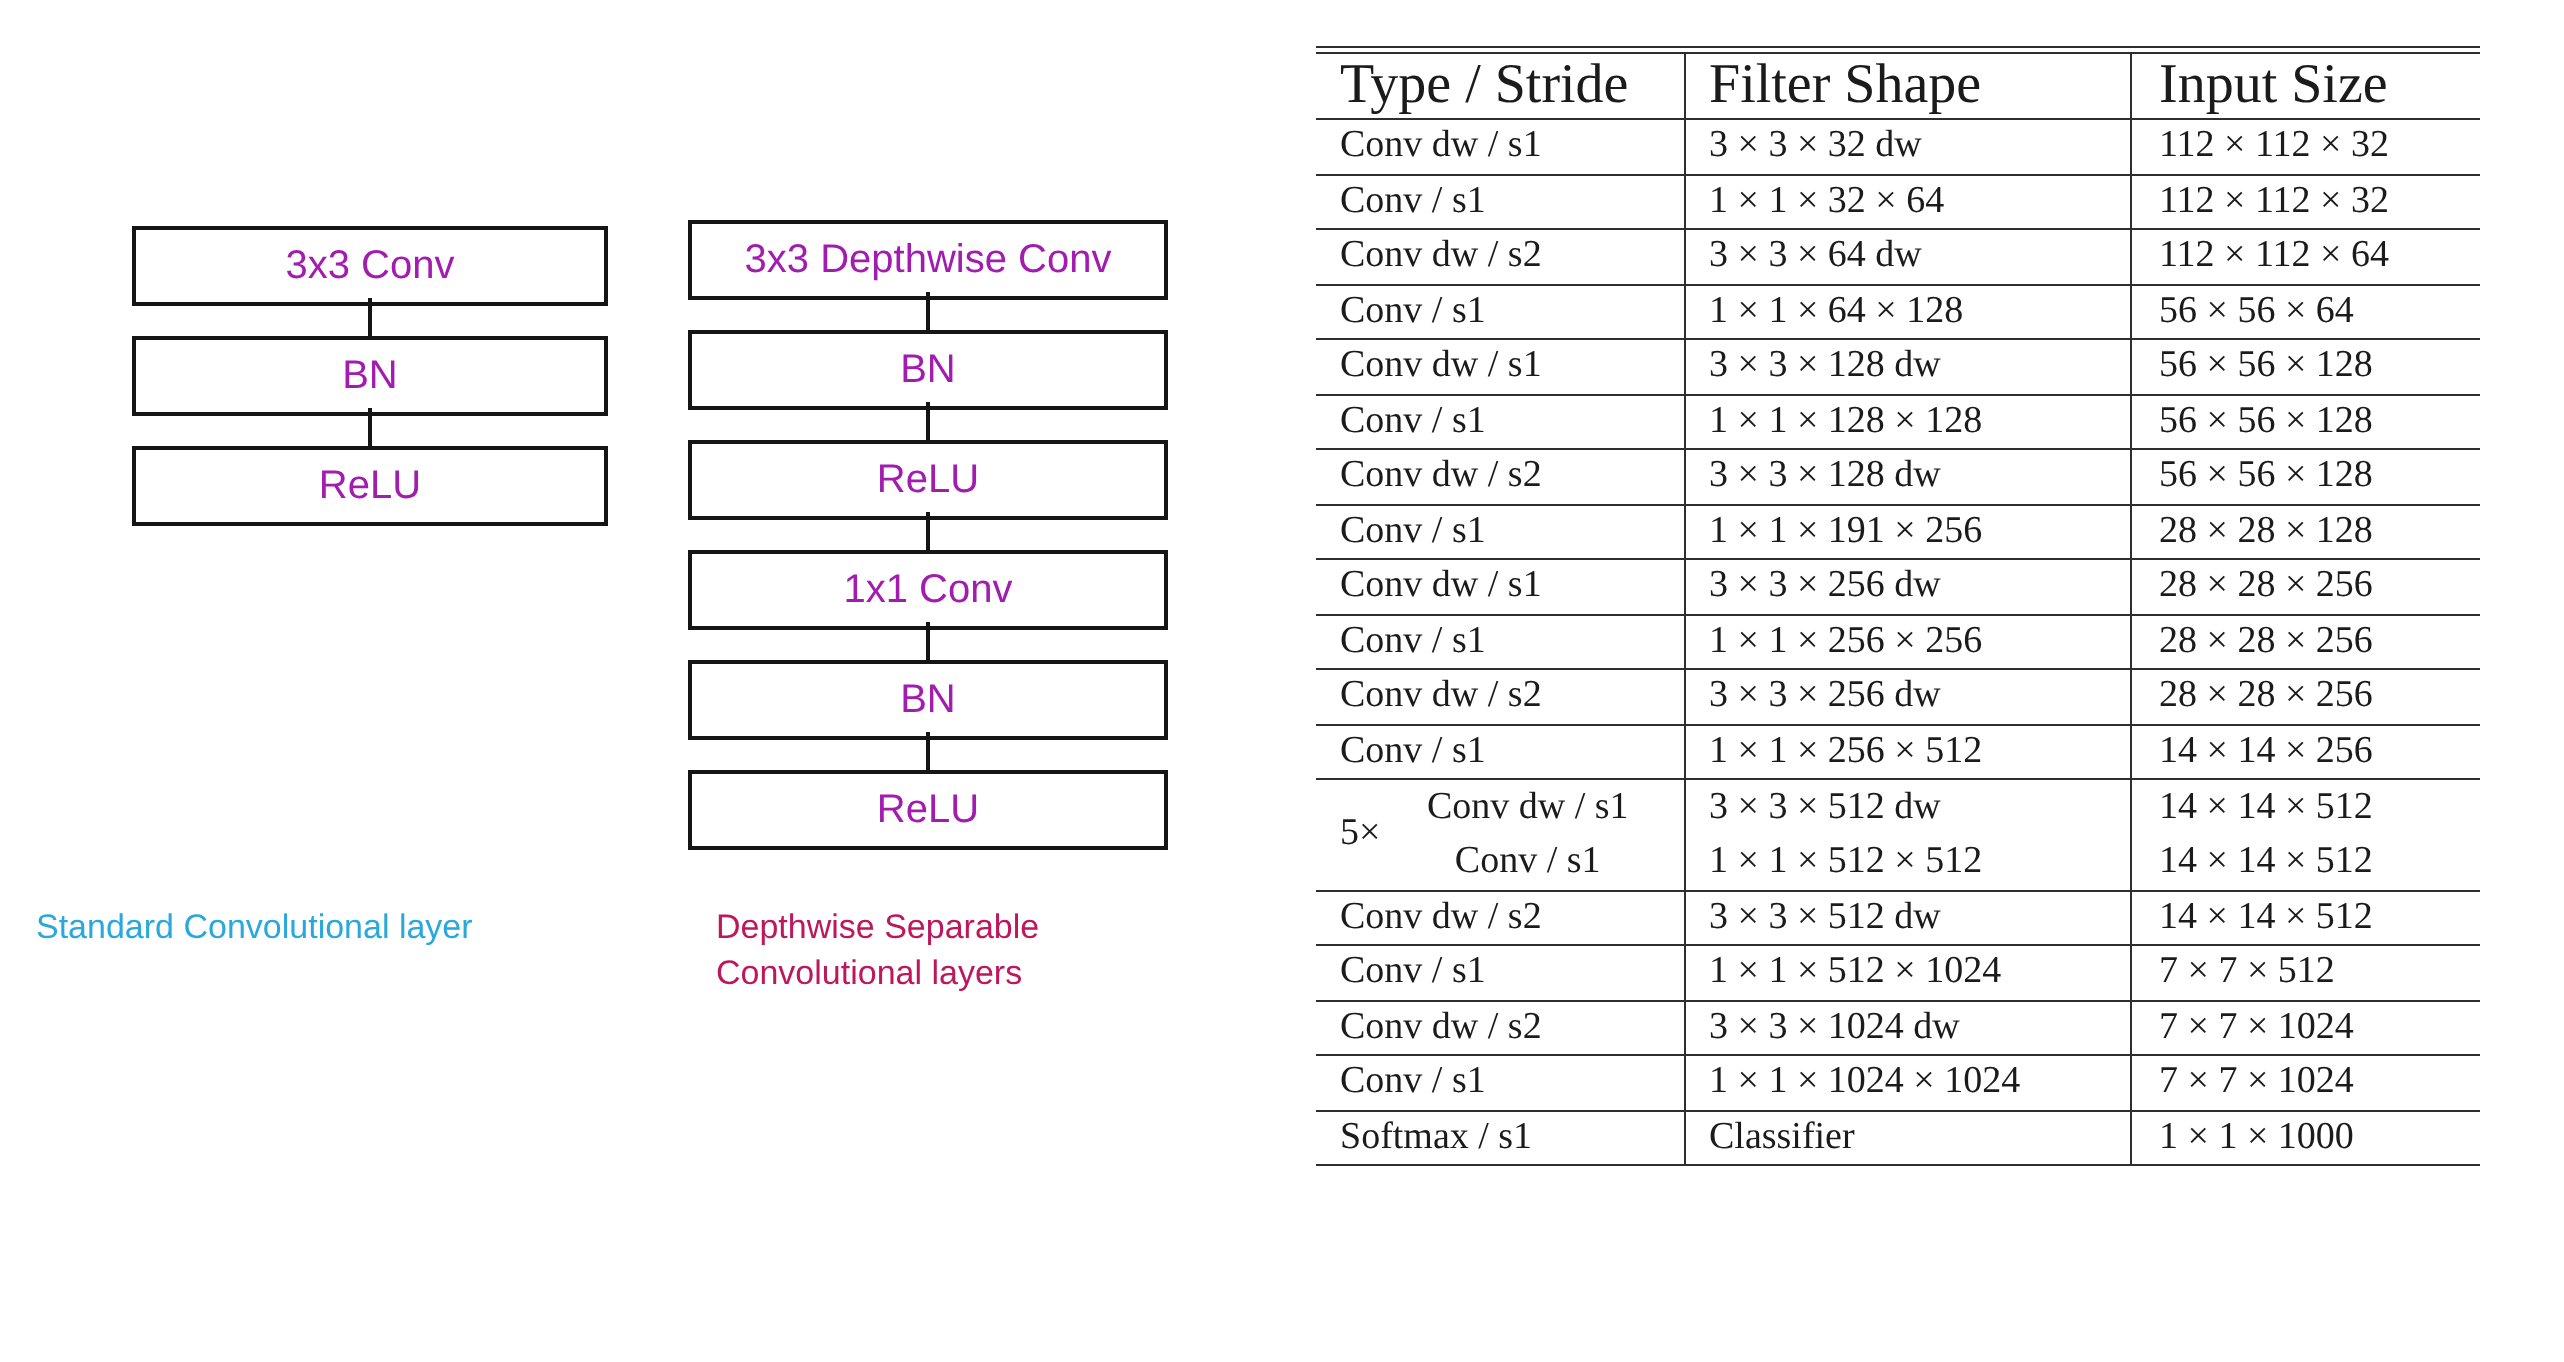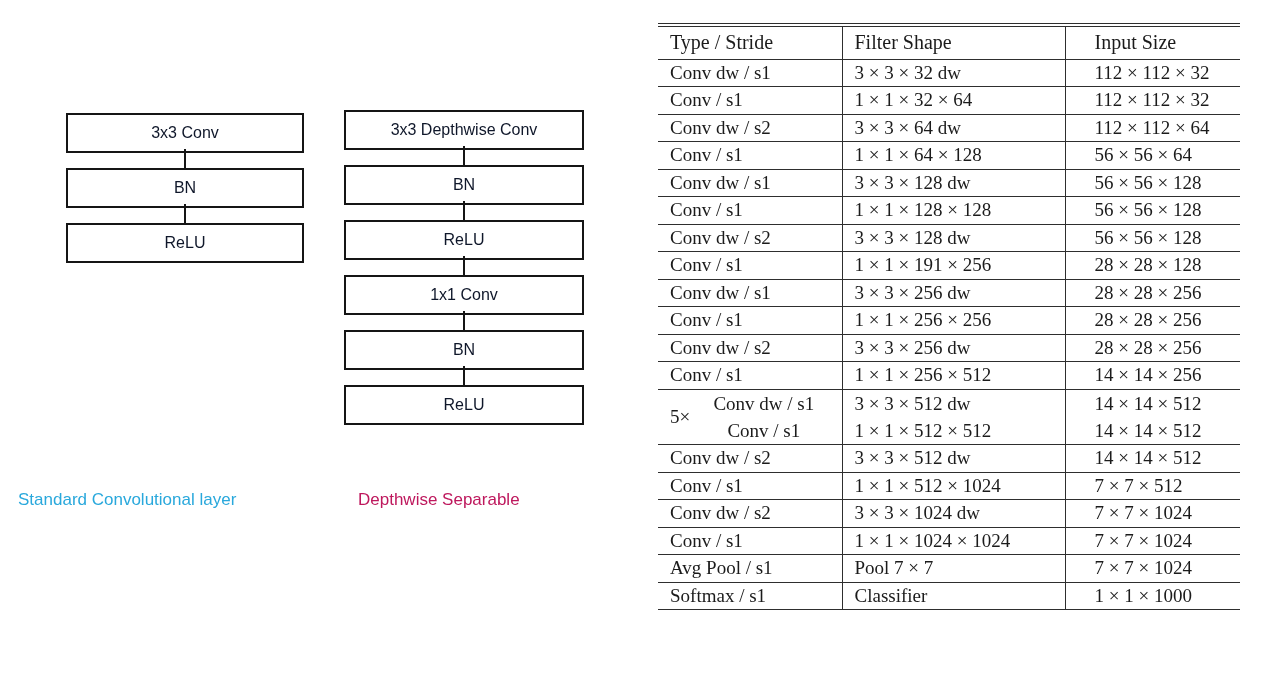--- a/index.html
+++ b/index.html
@@ -6,39 +6,39 @@
   .canvas{
     position:relative;width:1282px;height:681px;background:#ffffff;
     overflow:hidden;font-family:"Liberation Sans",sans-serif;
   }
   
   .diagram{position:absolute;}
   .block{
     position:absolute;left:0;right:0;height:36px;
     border:2px solid #151515;background:#ffffff;
     display:flex;align-items:center;justify-content:center;
-    font-size:16px;color:#0f172a;white-space:nowrap;
+    font-size:20px;color:#a21caf;white-space:nowrap;
   }
   .connector{position:absolute;width:2px;background:#151515;left:calc(50% - 1px);}
-  .caption{position:absolute;font-size:17px;line-height:23px;margin-top:36px;}
+  .caption{position:absolute;font-size:17px;line-height:23px;}
   
   .arch-table{
     position:absolute;left:658px;top:23px;width:582px;
     border-collapse:collapse;table-layout:fixed;
     font-family:"Liberation Serif",serif;color:#1b1b1b;
     border-top:4px double #2e2e2e;
   }
   .arch-table th,.arch-table td{
     font-weight:normal;text-align:left;vertical-align:middle;
     border-bottom:1.5px solid #2e2e2e;padding:0 4px 0 12px;
     white-space:nowrap;overflow:hidden;
   }
-  .arch-table th{height:31.5px;font-size:20px;}
+  .arch-table th{height:31.5px;font-size:28px;}
   .arch-table td{height:26.5px;font-size:19px;}
-  .arch-table .c3{padding-left:29px;}
+  .arch-table .c3{padding-left:14px;}
   .arch-table .vline{border-right:1.5px solid #2e2e2e;}
   .group-row td{height:54.5px;}
   .gline{line-height:27px;}
   .gtype{display:flex;align-items:center;}
   .glabel{flex:0 0 auto;}
   .glines{flex:1 1 auto;text-align:center;}
 </style>
 </head>
 <body>
 
@@ -63,20 +63,21 @@
       <div class="connector" style="top: 201px; height: 19px;"></div>
       <div class="block" style="top: 220px;">BN</div>
       <div class="connector" style="top: 256px; height: 19px;"></div>
       <div class="block" style="top: 275px;">ReLU</div>
     </div>
 
   <div class="caption" style="left: 18px; top: 452px; color: rgb(41, 168, 220);">Standard Convolutional layer</div>
 
   <div class="caption" style="left: 358px; top: 452px; color: #be185d;">
     <div>Depthwise Separable</div>
+    <div>Convolutional layers</div>
   </div>
 
   <table class="arch-table">
     <colgroup>
       <col style="width:184px">
         <col style="width:223px">
         <col style="width:175px">
     </colgroup>
     <thead>
       <tr>
@@ -179,25 +180,20 @@
           <td class="c1 vline">Conv dw / s2</td>
           <td class="c2 vline">3 × 3 × 1024 dw</td>
           <td class="c3">7 × 7 × 1024</td>
         </tr>
         <tr>
           <td class="c1 vline">Conv / s1</td>
           <td class="c2 vline">1 × 1 × 1024 × 1024</td>
           <td class="c3">7 × 7 × 1024</td>
         </tr>
         <tr>
-          <td class="c1 vline">Avg Pool / s1</td>
-          <td class="c2 vline">Pool 7 × 7</td>
-          <td class="c3">7 × 7 × 1024</td>
-        </tr>
-        <tr>
           <td class="c1 vline">Softmax / s1</td>
           <td class="c2 vline">Classifier</td>
           <td class="c3">1 × 1 × 1000</td>
         </tr>
       </tbody>
   </table>
 
 </div>
 
 </body></html>

